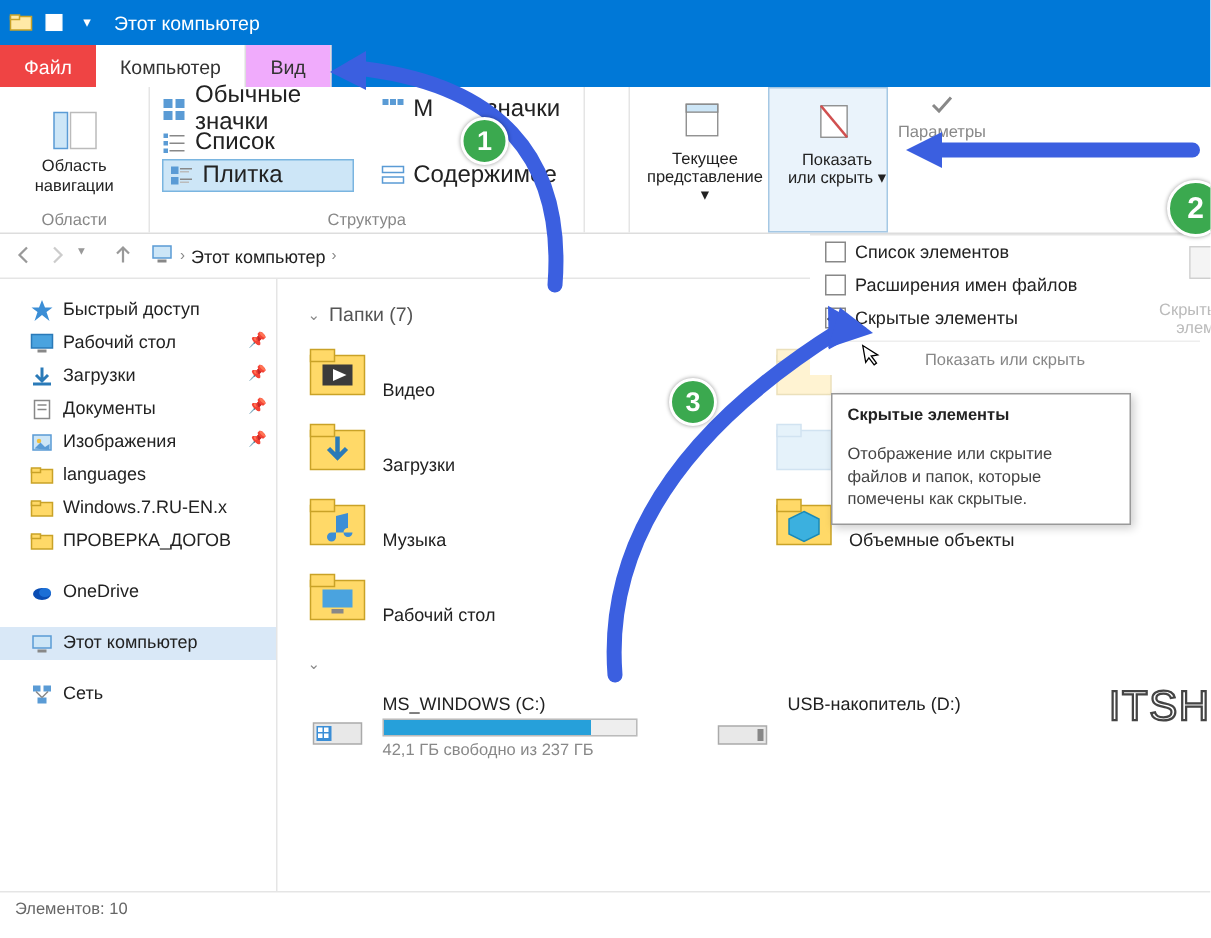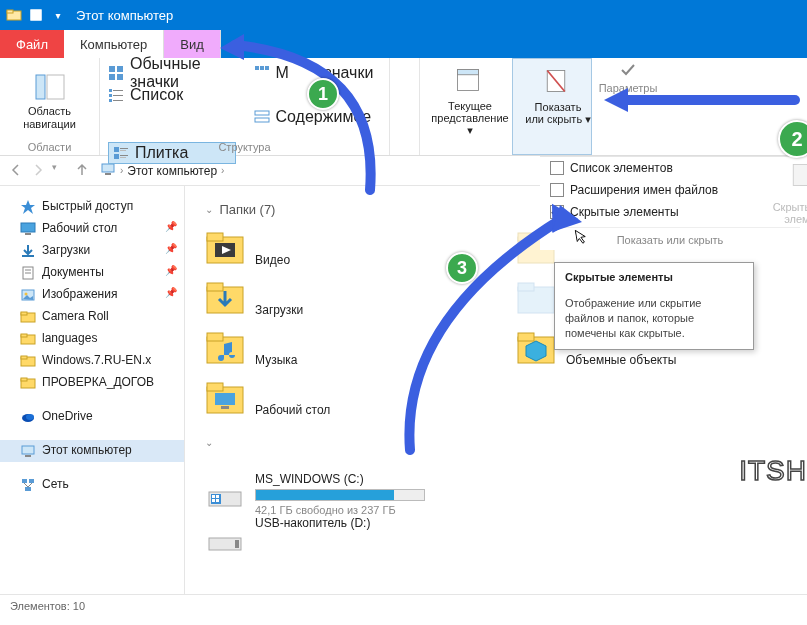--- a/index.html
+++ b/index.html
@@ -17,21 +17,21 @@
 
 .ribbon { background: #fff; border-bottom: 1px solid #ddd; height: 98px; display: flex; position: relative; }
 .ribbon-group { border-right: 1px solid #e5e5e5; padding: 4px 8px 16px 8px; display: flex; flex-direction: column; position: relative; }
 .ribbon-group-label { position: absolute; bottom: 2px; left: 0; right: 0; text-align: center; font-size: 11px; color: #888; }
 .big-btn { display: flex; flex-direction: column; align-items: center; justify-content: center; width: 62px; gap: 2px; padding: 4px 2px; cursor: pointer; }
 .big-btn .icon { width: 32px; height: 32px; }
 .big-btn .lbl { font-size: 11px; text-align: center; line-height: 1.1; }
 .ribbon-row { display: flex; align-items: center; gap: 6px; padding: 2px 0; height: 22px; }
 .ribbon-row .mini-icon { width: 16px; height: 16px; flex-shrink: 0; }
 .ribbon-row .txt { font-size: 16px; }
-.ribbon-row.selected { background: #cde6f7; border: 1px solid #7ab5e0; padding: 1px 4px; margin-top: 36px; }
+.ribbon-row.selected { background: #cde6f7; border: 1px solid #7ab5e0; padding: 1px 4px; }
 .params-btn { display: flex; flex-direction: column; align-items: center; width: 72px; padding: 4px; color: #888; }
 .check-icon { width: 16px; height: 16px; }
 
 .show-hide-panel { position: absolute; left: 540px; top: 156px; width: 260px; background: #fff; border-top: 1px solid #e5e5e5; z-index: 5; }
 .show-hide-panel .chk-row { display: flex; align-items: center; gap: 6px; padding: 4px 10px; font-size: 12px; }
 .show-hide-panel .chk { width: 14px; height: 14px; border: 1px solid #888; display: inline-flex; align-items: center; justify-content: center; }
 .show-hide-panel .grp-label { text-align: center; font-size: 11px; color: #888; padding: 6px 0 4px; border-top: 1px solid #eee; margin-top: 4px; }
 .hide-sel { position: absolute; right: -38px; top: 0; width: 70px; text-align: center; font-size: 11px; color: #bbb; padding: 44px 2px 0; }
 
 .addressbar { height: 30px; border-bottom: 1px solid #e5e5e5; display: flex; align-items: center; padding: 0 8px; gap: 8px; }
@@ -49,21 +49,21 @@
 .side-item .pin { margin-left: auto; color: #aaa; font-size: 10px; }
 .side-spacer { height: 12px; }
 
 .content { flex: 1; padding: 10px 20px; overflow: hidden; }
 .section-hdr { display: flex; align-items: center; gap: 6px; font-size: 13px; color: #555; margin: 6px 0 10px; }
 .section-hdr .chev { color: #888; font-size: 10px; }
 .folders-grid { display: grid; grid-template-columns: 1fr 1fr; gap: 10px 40px; }
 .folder-item { display: flex; align-items: flex-end; gap: 10px; cursor: pointer; }
 .folder-item .f-icon { width: 40px; height: 40px; }
 .folder-item .f-name { font-size: 12px; }
-.drives { display: flex; margin-top: 24px; flex-direction: column; }
+.drives { display: flex; gap: 50px; margin-top: 13px; }
 .drive-item { display: flex; gap: 10px; align-items: flex-start; }
 .drive-item .d-icon { width: 40px; height: 40px; }
 .drive-item .d-info { display: flex; flex-direction: column; gap: 3px; }
 .drive-item .d-name { font-size: 12px; }
 .drive-item .d-bar { width: 170px; height: 12px; border: 1px solid #bbb; background: #eee; position: relative; }
 .drive-item .d-bar .fill { background: #26a0da; height: 100%; }
 .drive-item .d-free { font-size: 11px; color: #888; }
 
 .statusbar { height: 22px; border-top: 1px solid #e5e5e5; display: flex; align-items: center; padding: 0 10px; font-size: 11px; color: #666; }
 
@@ -312,27 +312,20 @@
             <path d="M3 12 L7 8 L10 11 L13 9 L13 13 Z" fill="#5a9bd5"></path>
           </svg></span>
       <span>Изображения</span>
       <span class="pin">📌</span>
     </div>
     <div class="side-item">
       <span class="s-icon"><svg viewBox="0 0 16 16" width="16" height="16">
             <rect x="1" y="4" width="14" height="9" fill="#ffd968" stroke="#c9a227"></rect>
             <rect x="1" y="3" width="6" height="3" fill="#ffd968" stroke="#c9a227"></rect>
           </svg></span>
-      <span>Camera Roll</span>
-    </div>
-    <div class="side-item">
-      <span class="s-icon"><svg viewBox="0 0 16 16" width="16" height="16">
-            <rect x="1" y="4" width="14" height="9" fill="#ffd968" stroke="#c9a227"></rect>
-            <rect x="1" y="3" width="6" height="3" fill="#ffd968" stroke="#c9a227"></rect>
-          </svg></span>
       <span>languages</span>
     </div>
     <div class="side-item">
       <span class="s-icon"><svg viewBox="0 0 16 16" width="16" height="16">
             <rect x="1" y="4" width="14" height="9" fill="#ffd968" stroke="#c9a227"></rect>
             <rect x="1" y="3" width="6" height="3" fill="#ffd968" stroke="#c9a227"></rect>
           </svg></span>
       <span>Windows.7.RU-EN.x</span>
     </div>
     <div class="side-item">

